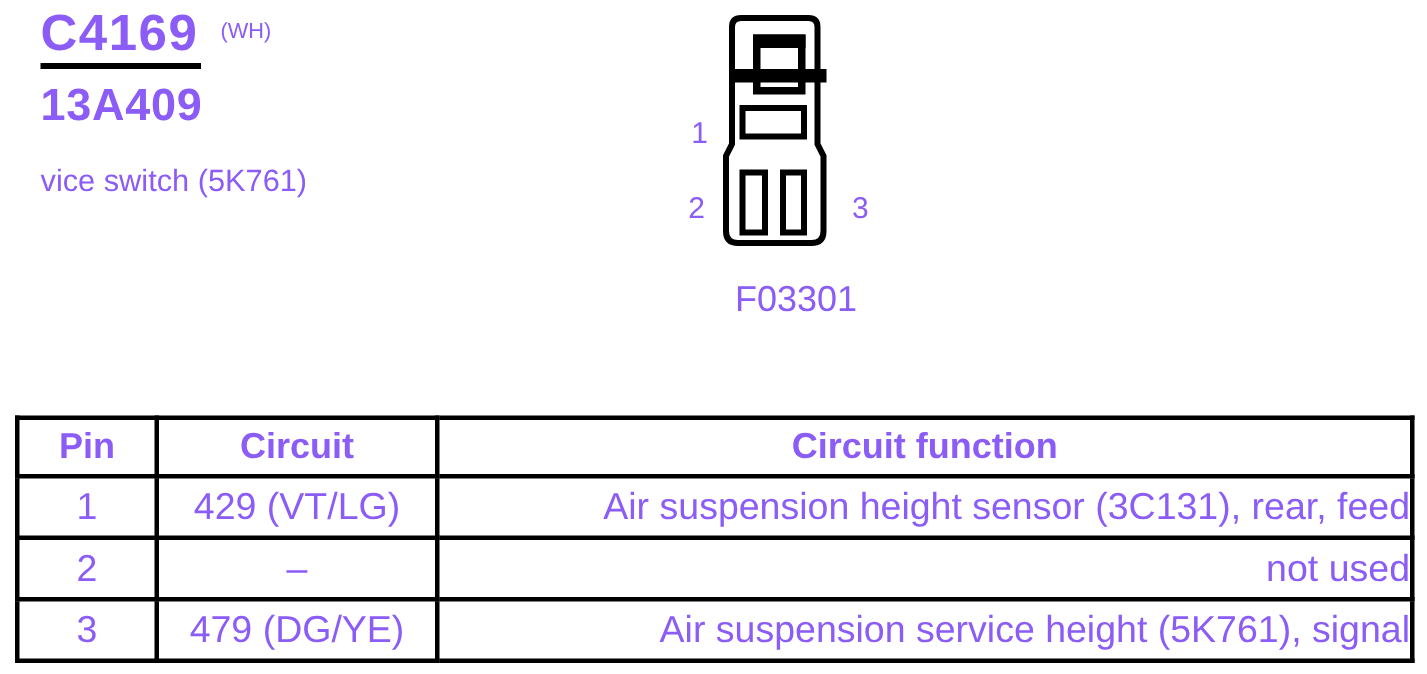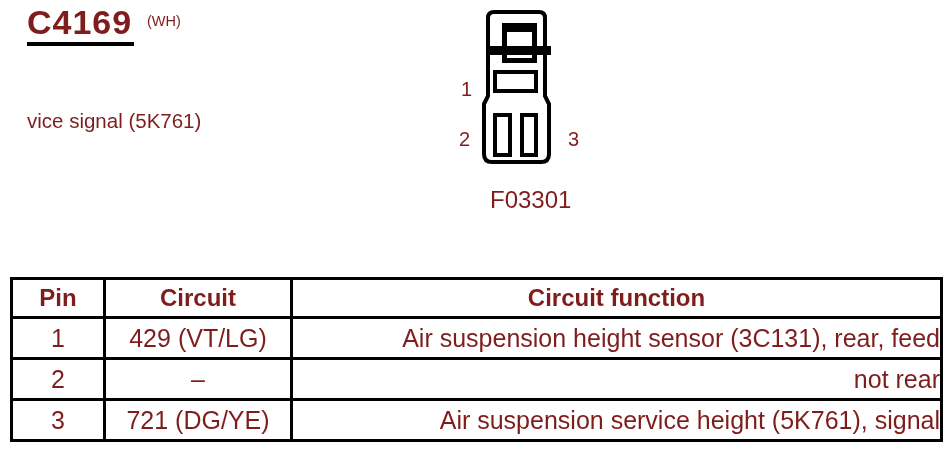--- a/index.html
+++ b/index.html
@@ -1,21 +1,21 @@
 <!DOCTYPE html>
 <html><head>
 <meta charset="utf-8">
 <style>
   html, body { margin: 0; padding: 0; background: #ffffff; }
   .page {
     position: relative;
     width: 951px;
     height: 449px;
     background: #ffffff;
-    color: #7f1d1d;
+    color: #8b5cf6;
     font-family: "Liberation Sans", sans-serif;
     overflow: hidden;
   }
   .connector-id {
     position: absolute;
     left: 27px; top: 4px;
     font-size: 34px;
     font-weight: bold;
     letter-spacing: 1px;
     line-height: 36px;
@@ -96,22 +96,23 @@
   table.pinout th.fn-h { text-align: center; padding-left: 0; }
 </style>
 </head>
 <body>
 
 <div class="page">
 
   <div class="connector-id">C4169</div>
   <div class="id-underline"></div>
   <div class="color-code">(WH)</div>
+  <div class="part-number">13A409</div>
   <div class="description">
-    <div>vice signal (5K761)</div>
+    <div>vice switch (5K761)</div>
   </div>
 
   <svg class="fig" width="75" height="165" viewBox="0 0 75 165">
 
     <path d="M 14 7 H 59 Q 65 7 65 13 V 91 L 69 99 V 149 Q 69 157 61 157 H 12 Q 4 157 4 149 V 99 L 8 91 V 13 Q 8 7 14 7 Z" fill="none" stroke="#000000" stroke-width="4"></path>
 
     <rect x="24.5" y="20.5" width="30" height="35" fill="none" stroke="#000000" stroke-width="5"></rect>
     <rect x="22" y="18" width="35" height="9" fill="#000000" stroke="none"></rect>
 
     <rect x="6" y="41" width="65" height="9" fill="#000000" stroke="none"></rect>
@@ -143,23 +144,23 @@
     </thead>
     <tbody>
       <tr>
         <td>1</td>
         <td>429 (VT/LG)</td>
         <td class="fn">Air suspension height sensor (3C131), rear, feed</td>
       </tr>
       <tr>
         <td>2</td>
         <td>–</td>
-        <td class="fn">not rear</td>
+        <td class="fn">not used</td>
       </tr>
       <tr>
         <td>3</td>
-        <td>721 (DG/YE)</td>
+        <td>479 (DG/YE)</td>
         <td class="fn">Air suspension service height (5K761), signal</td>
       </tr>
     </tbody>
   </table>
 
 </div>
 
 </body></html>

